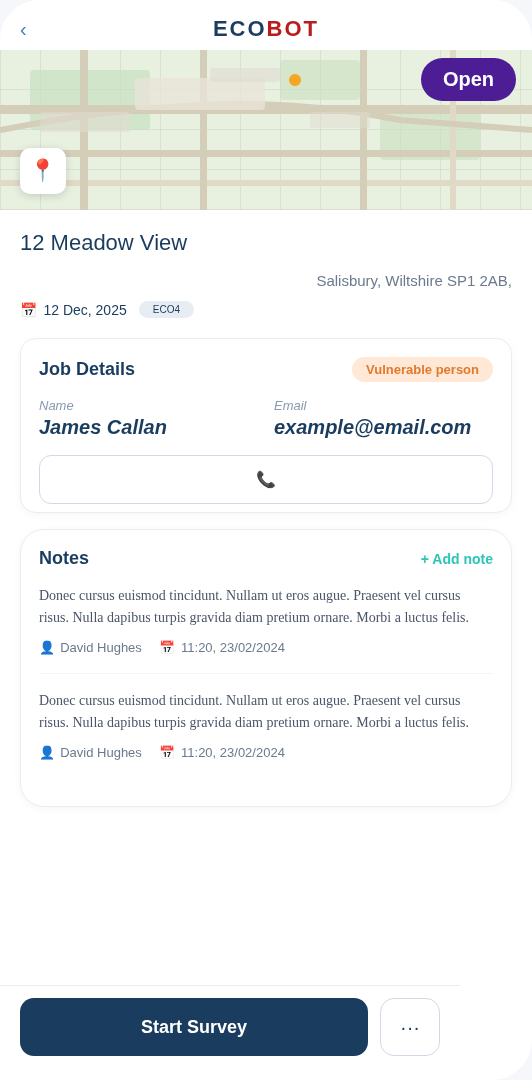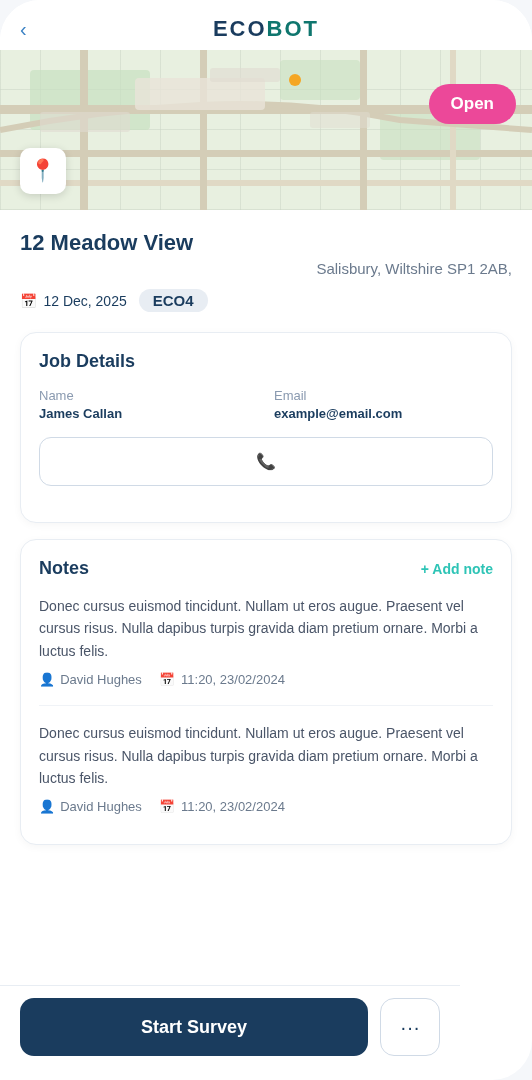--- a/index.html
+++ b/index.html
@@ -42,21 +42,21 @@
       background: none;
       border: none;
     }
     .logo {
       font-size: 22px;
       font-weight: 700;
       letter-spacing: 2px;
       color: #1a3c5e;
     }
     .logo span.eco { color: #1a3c5e; }
-    .logo span.bot { color: #0f766e; }
+    .logo span.bot { color: #b91c1c; }
 
     
     .map-container {
       position: relative;
       width: 100%;
       height: 160px;
       overflow: hidden;
       flex-shrink: 0;
     }
     .map-bg {
@@ -71,28 +71,28 @@
       content: '';
       position: absolute;
       inset: 0;
       background:
         linear-gradient(90deg, rgba(200,210,195,0.5) 1px, transparent 1px),
         linear-gradient(0deg, rgba(200,210,195,0.5) 1px, transparent 1px);
       background-size: 40px 40px;
     }
     .open-btn {
       position: absolute;
-      top: 34px;
+      top: 8px;
       right: 16px;
-      background: #ec4899;
+      background: #4c1d95;
       color: #fff;
       border: none;
       border-radius: 24px;
       padding: 10px 22px;
-      font-size: 17px;
+      font-size: 20px;
       font-weight: 600;
       cursor: pointer;
       z-index: 5;
     }
     .map-pin-box {
       position: absolute;
       bottom: 16px;
       left: 20px;
       width: 46px;
       height: 46px;
@@ -110,23 +110,23 @@
 
     
     .content {
       flex: 1;
       overflow-y: auto;
       padding: 20px 20px 100px;
     }
 
     .address-title {
       font-size: 22px;
-      font-weight: 700;
-      color: #1a3c5e;
-      margin-bottom: 4px;
+      font-weight: 400;
+      color: #1a3c5e;
+      margin-bottom: 16px;
     }
     .address-sub {
       font-size: 15px;
       color: #6b7a8d;
       margin-bottom: 12px;
       text-align: right;
     }
     .date-row {
       display: flex;
       align-items: center;
@@ -139,30 +139,30 @@
       gap: 6px;
       color: #1a3c5e;
       font-size: 14px;
     }
     .date-icon { color: #1a6fa8; font-size: 14px; }
     .badge-eco {
       background: #e8edf3;
       color: #1a3c5e;
       border-radius: 12px;
       padding: 3px 14px;
-      font-size: 15px;
-      font-weight: 700;
+      font-size: 10px;
+      font-weight: 400;
     }
 
     
     .card {
       background: #fff;
       border-radius: 16px;
       border: 1px solid #e8edf3;
-      padding: 18px 18px 36px;
+      padding: 18px 18px 8px;
       margin-bottom: 16px;
       box-shadow: 0 2px 8px rgba(0,0,0,0.04);
     }
     .card-header {
       display: flex;
       justify-content: space-between;
       align-items: center;
       margin-bottom: 16px;
     }
     .card-title {
@@ -176,28 +176,29 @@
       border-radius: 20px;
       padding: 5px 14px;
       font-size: 13px;
       font-weight: 600;
     }
     .detail-grid {
       display: grid;
       grid-template-columns: 1fr 1fr;
       gap: 12px 16px;
       margin-bottom: 16px;
+      font-style: italic;
     }
     .detail-label {
       font-size: 13px;
       color: #8a9ab0;
       margin-bottom: 3px;
     }
     .detail-value {
-      font-size: 13px;
+      font-size: 20px;
       font-weight: 700;
       color: #1a3c5e;
     }
     .call-btn {
       width: 100%;
       border: 1.5px solid #d0dae6;
       border-radius: 12px;
       background: #fff;
       padding: 14px;
       display: flex;
@@ -207,39 +208,40 @@
       font-size: 16px;
       font-weight: 600;
       color: #1a3c5e;
       cursor: pointer;
     }
     .phone-icon { color: #1a3c5e; font-size: 16px; }
 
     
     .notes-card {
       background: #fff;
-      border-radius: 16px;
+      border-radius: 24px;
       border: 1px solid #e8edf3;
-      padding: 18px 18px 12px;
+      padding: 18px 18px 28px;
       margin-bottom: 16px;
       box-shadow: 0 2px 8px rgba(0,0,0,0.04);
     }
     .add-note-btn {
       color: #2ec4b6;
       font-size: 14px;
       font-weight: 600;
       background: none;
       border: none;
       cursor: pointer;
     }
     .note-text {
       font-size: 14px;
       color: #4a5568;
       line-height: 1.6;
       margin-bottom: 10px;
+      font-family: Liberation Serif, serif;
     }
     .note-meta {
       display: flex;
       align-items: center;
       gap: 18px;
       margin-bottom: 18px;
     }
     .note-author, .note-date {
       display: flex;
       align-items: center;
@@ -357,20 +359,21 @@
       <div class="date-item">
         <span class="date-icon">📅</span>
         <span>12 Dec, 2025</span>
       </div>
       <span class="badge-eco">ECO4</span>
     </div>
 
     <div class="card">
       <div class="card-header">
         <span class="card-title">Job Details</span>
+        <span class="vulnerable-badge">Vulnerable person</span>
       </div>
 
       <div class="detail-grid">
         <div>
           <div class="detail-label">Name</div>
           <div class="detail-value">James Callan</div>
         </div>
         <div>
           <div class="detail-label">Email</div>
           <div class="detail-value">example@email.com</div>

